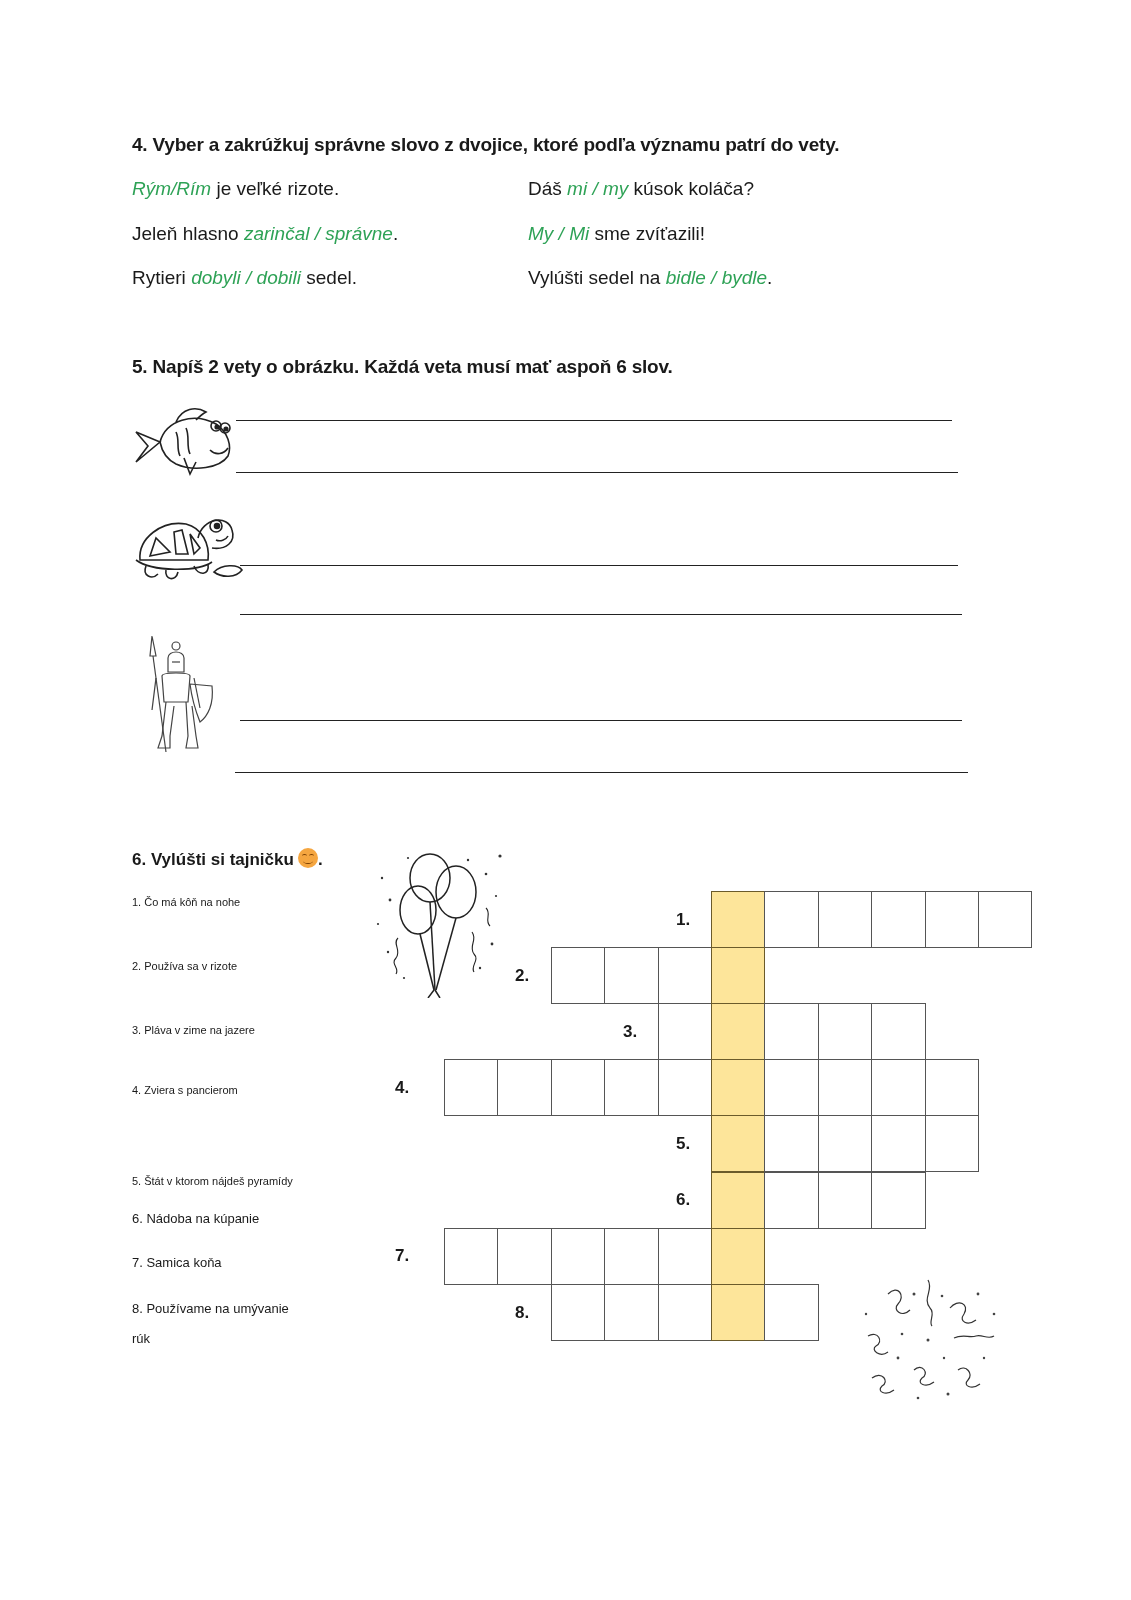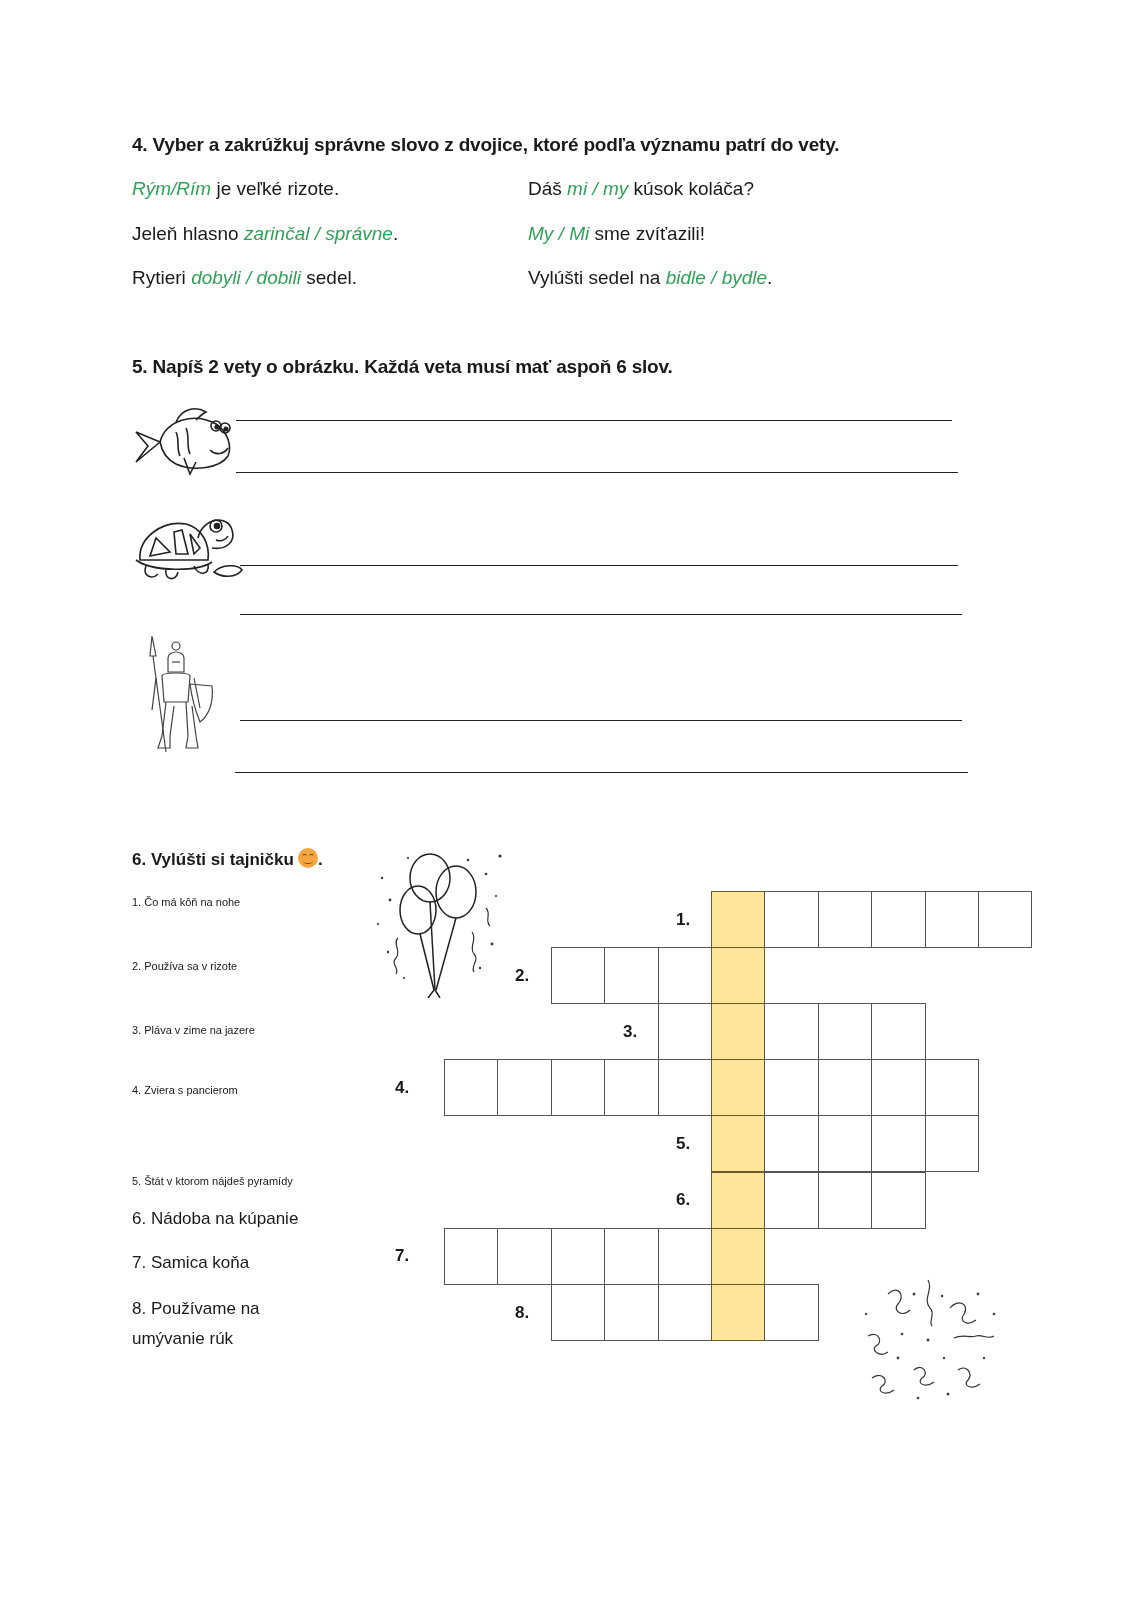--- a/index.html
+++ b/index.html
@@ -4,21 +4,21 @@
 <style>
   html,body{margin:0;padding:0;background:#ffffff;}
   body{width:1131px;height:1600px;position:relative;overflow:hidden;
        font-family:"Liberation Sans","DejaVu Sans",sans-serif;color:#1a1a1a;}
   .abs{position:absolute;}
   .heading{font-weight:bold;font-size:19px;letter-spacing:-0.2px;}
   .sent{font-size:19px;white-space:nowrap;}
   .opt{color:#2ea256;font-style:italic;}
   .line{position:absolute;height:0;border-top:1.6px solid #222;}
   .clue{font-size:11px;line-height:28px;}
-  .clue.lg{font-size:17px;}
+  .clue.lg{font-size:13px;}
   .numlbl{font-weight:bold;font-size:17px;}
   .cell{position:absolute;box-sizing:border-box;border:1.4px solid #555;background:#fff;}
   .cell.hl{background:#fde59a;border-color:#6b5b2a;}
   .smiley{display:inline-block;width:20px;height:20px;border-radius:50%;background:#f5a640;
           position:relative;vertical-align:-3px;margin-left:4px;}
   .smiley:before,.smiley:after{content:"";position:absolute;top:6px;width:5px;height:3px;
           border-top:1.6px solid #7a3d00;border-radius:50% 50% 0 0;}
   .smiley:before{left:4px;} .smiley:after{right:4px;}
   .smiley i{position:absolute;left:5px;top:10px;width:10px;height:5px;border-bottom:1.8px solid #7a3d00;border-radius:0 0 50% 50%;}
 </style>

